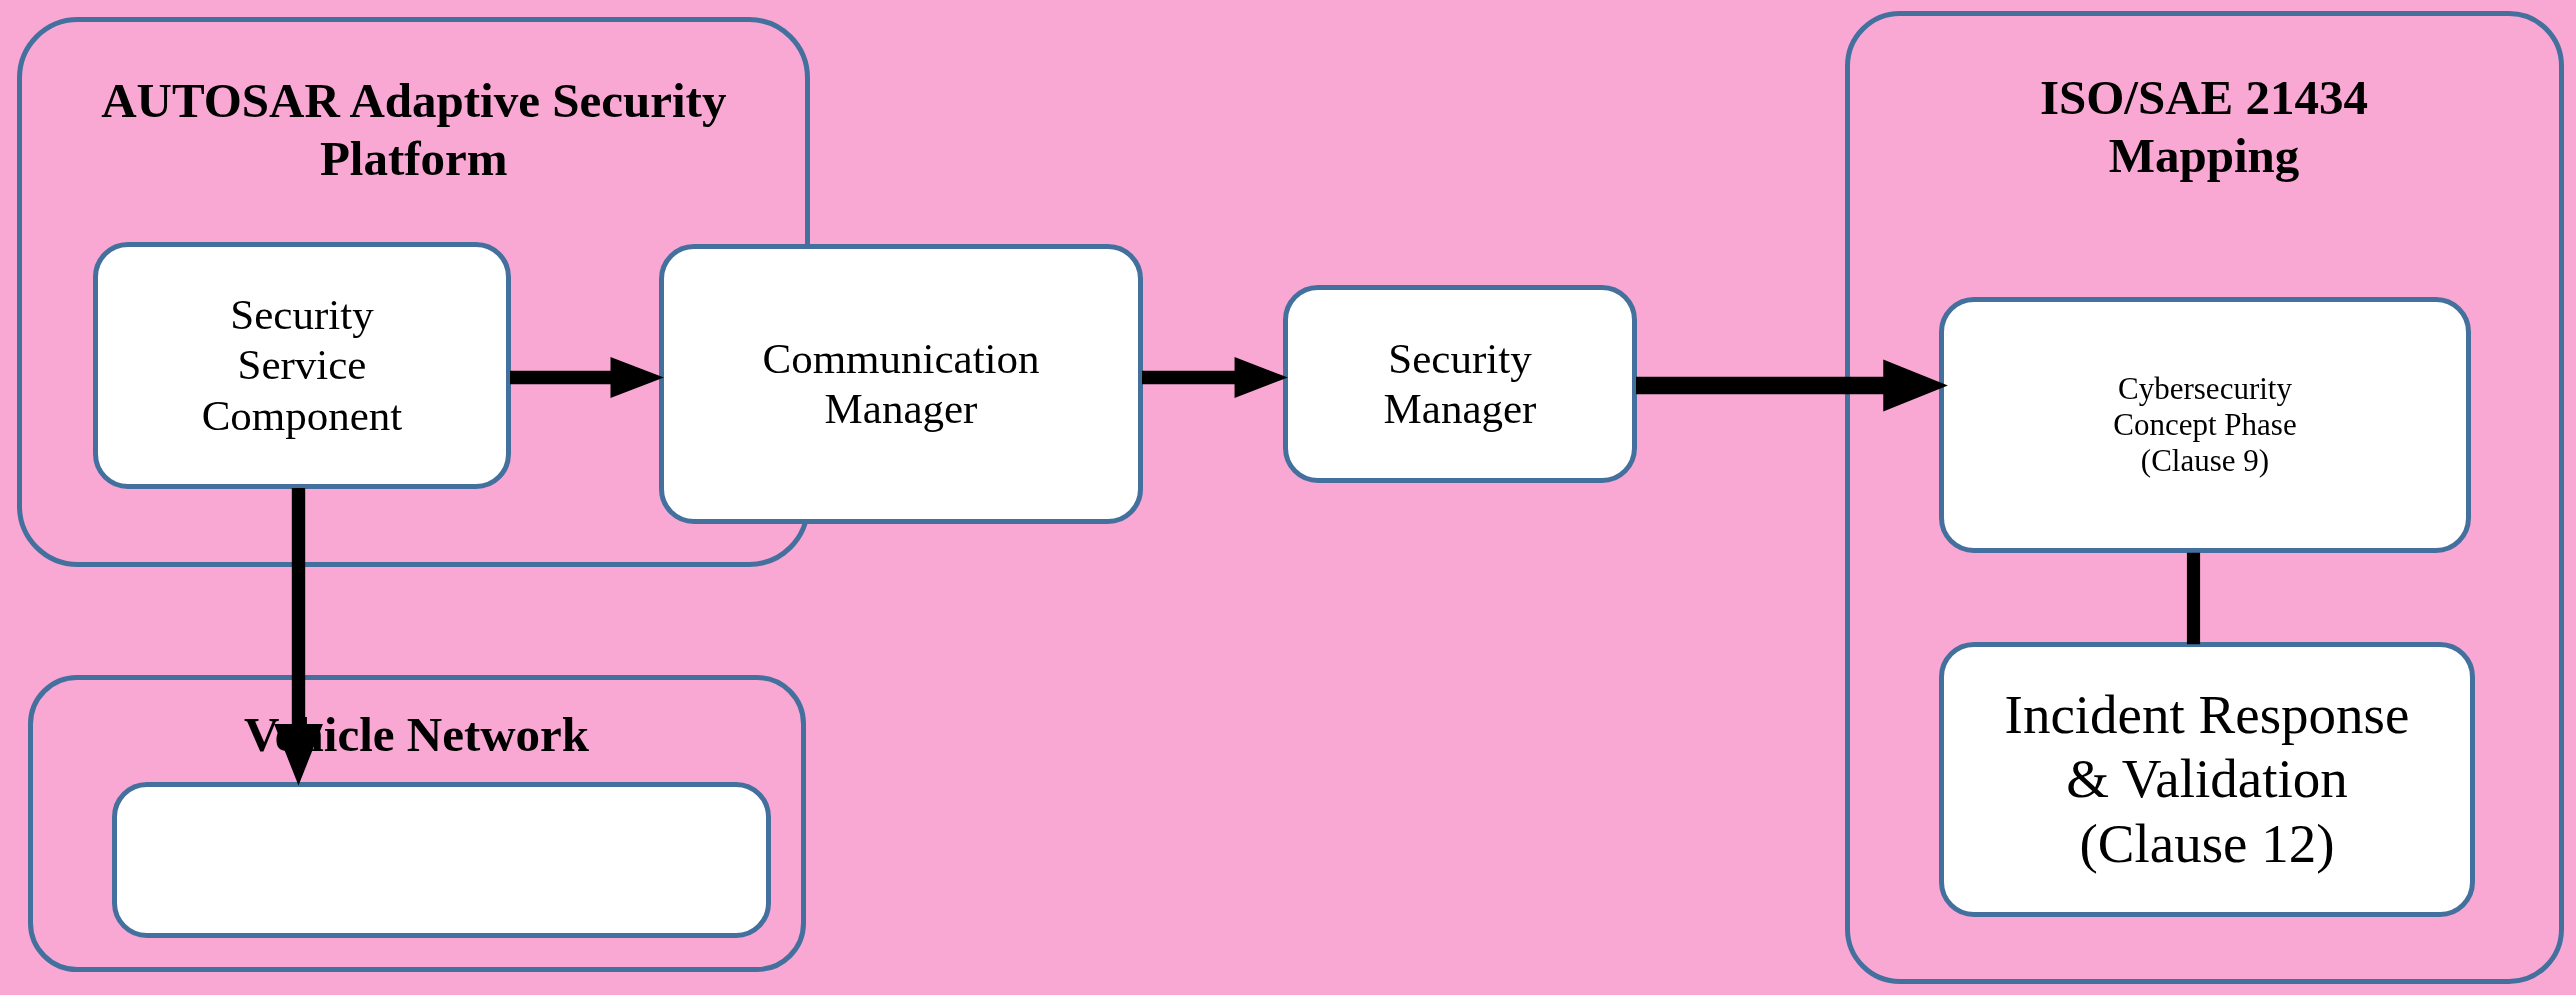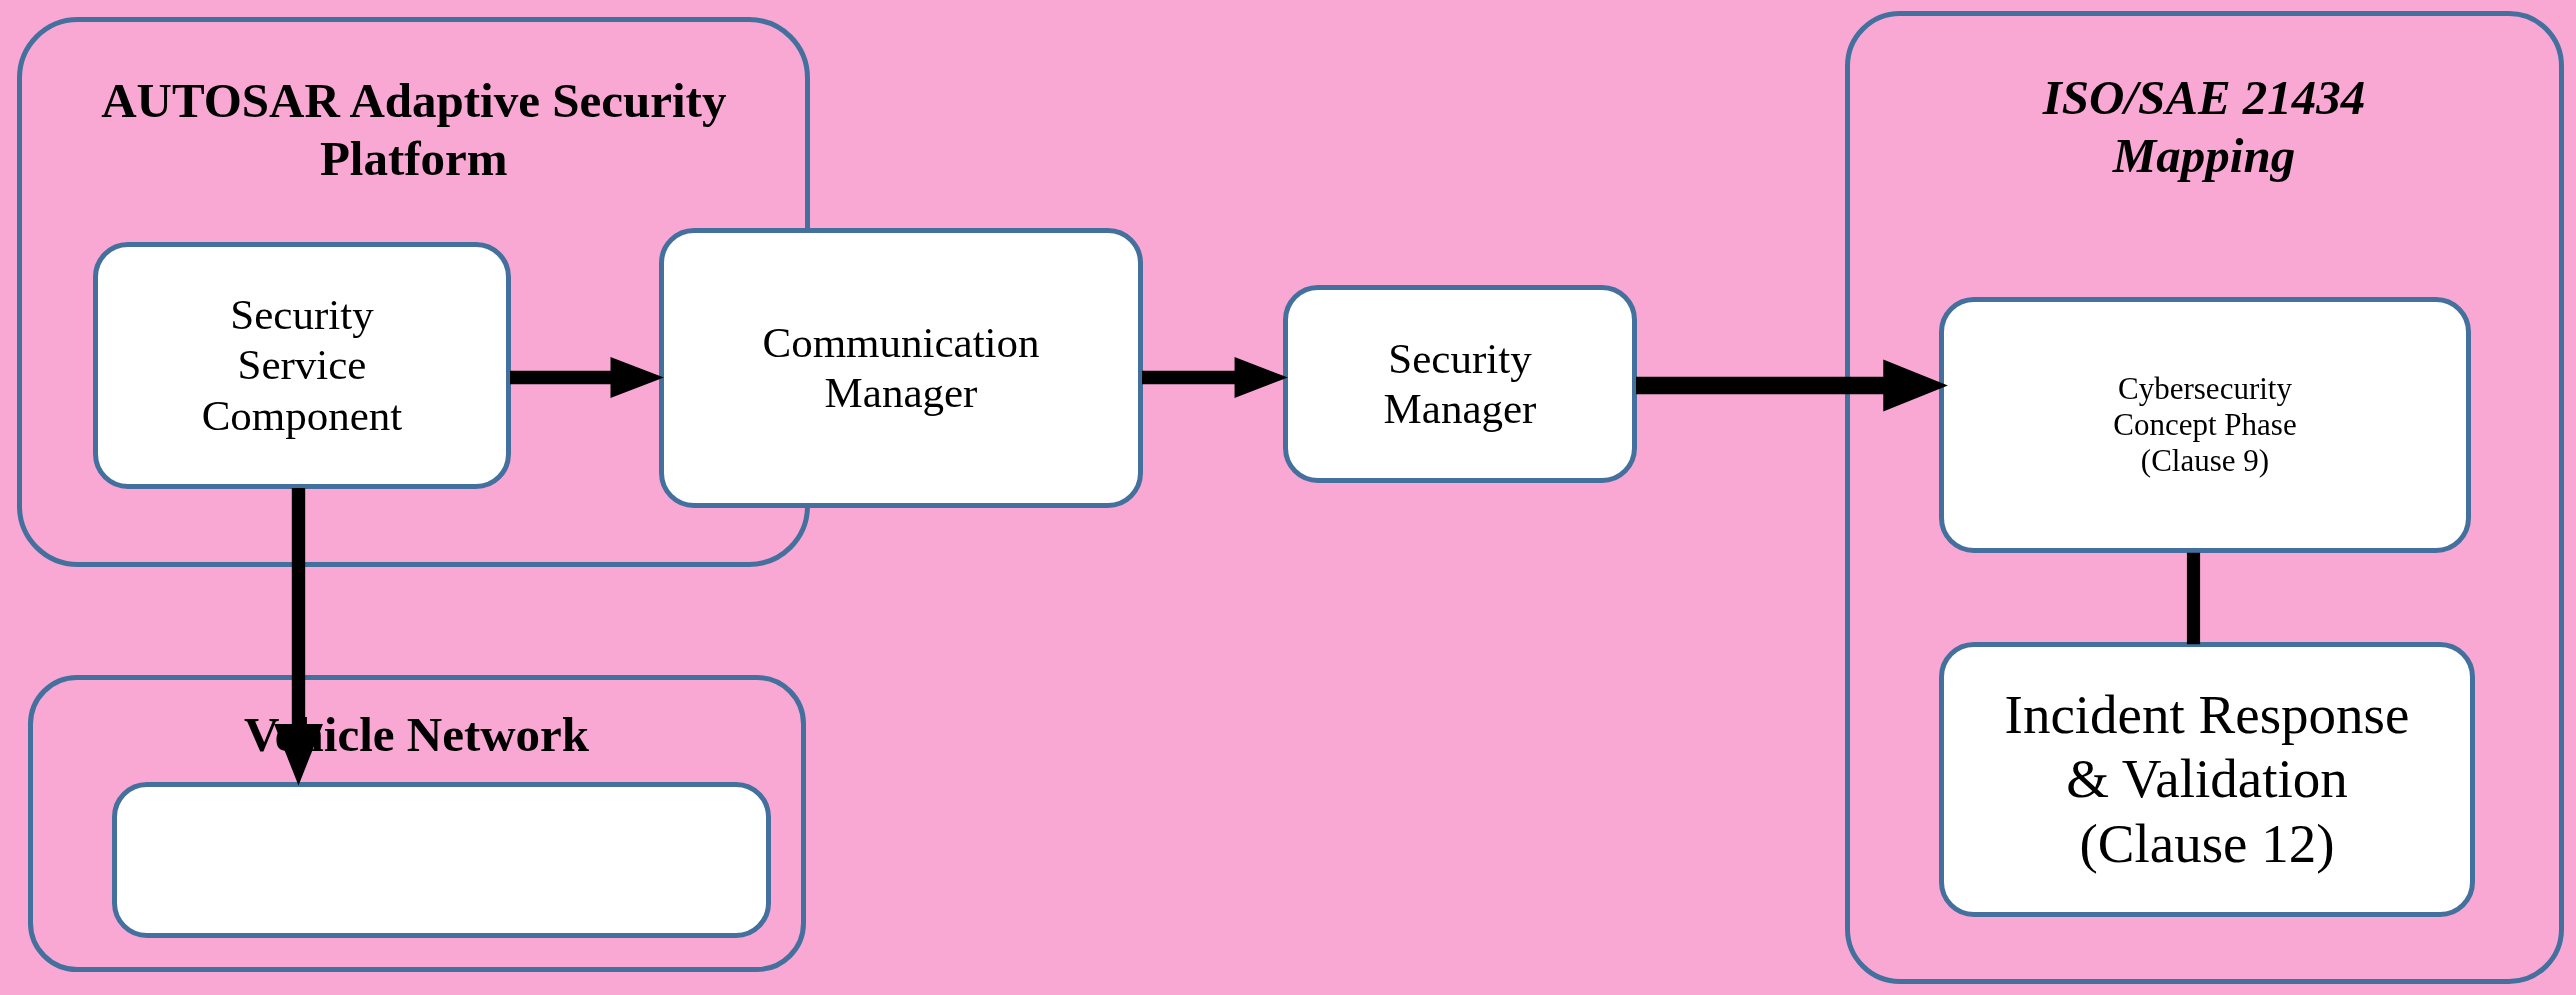--- a/index.html
+++ b/index.html
@@ -99,40 +99,40 @@
   <div class="panel panel-outer" style="left:17.3px; top:17.3px; width:793px; height:550px;"></div>
 
   <div class="panel-title" style="left:17.3px; top:72px; width:793px; font-size:49px;">AUTOSAR Adaptive Security Platform</div>
 
   <div class="node" style="left:93px; top:242px; width:418px; height:247px; font-size:43px;">
     <span class="node-label">Security
 Service
 Component</span>
   </div>
 
-  <div class="node" style="left:659px; top:228px; width:484px; height:280px; font-size:43px;">
+  <div class="node" style="left:659px; top:244px; width:484px; height:280px; font-size:43px;">
     <span class="node-label">Communication
 Manager</span>
   </div>
 
   <div class="node" style="left:1283px; top:285px; width:354px; height:198px; font-size:43px;">
     <span class="node-label">Security
 Manager</span>
   </div>
 
   <div class="panel panel-outer" style="left:27.5px; top:675px; width:778px; height:297px; border-radius:49px;"></div>
 
   <div class="panel-title" style="left:27.5px; top:706px; width:778px; font-size:49px;">Vehicle Network</div>
 
   <div class="bus-shell" style="left:112px; top:782px; width:659px; height:156px;"></div>
 
 
   <div class="panel panel-right" style="left:1845px; top:11px; width:719px; height:973px;"></div>
 
-  <div class="panel-title" style="left:1887px; top:69px; width:634px; font-size:49px;font-style:italic;">ISO/SAE 21434
+  <div class="panel-title" style="left:1887px; top:69px; width:634px; font-size:49px;">ISO/SAE 21434
 Mapping</div>
 
   <div class="node" style="left:1939px; top:297px; width:532px; height:256px; font-size:31px;">
     <span class="node-label">Cybersecurity
 Concept Phase
 (Clause 9)</span>
   </div>
 
   <div class="node" style="left:1939px; top:642px; width:536px; height:275px; font-size:55px;">
     <span class="node-label">Incident Response

